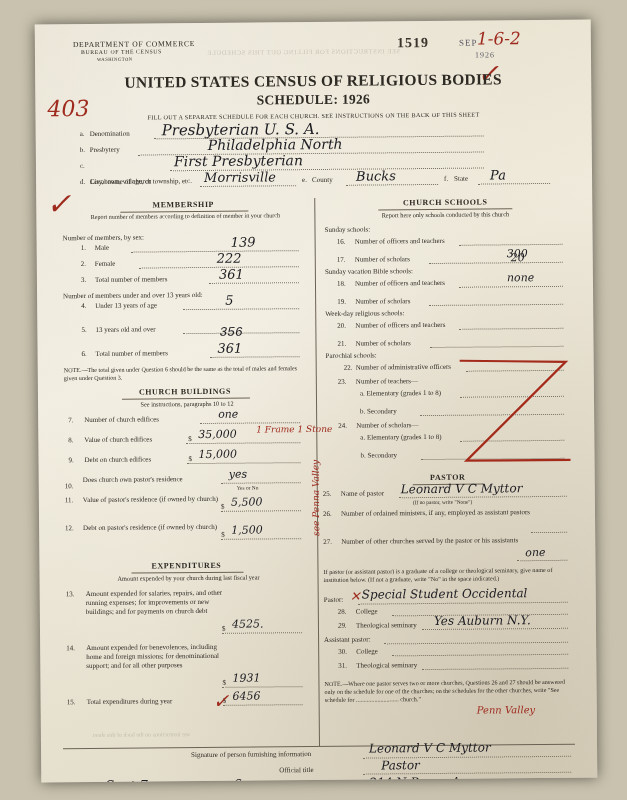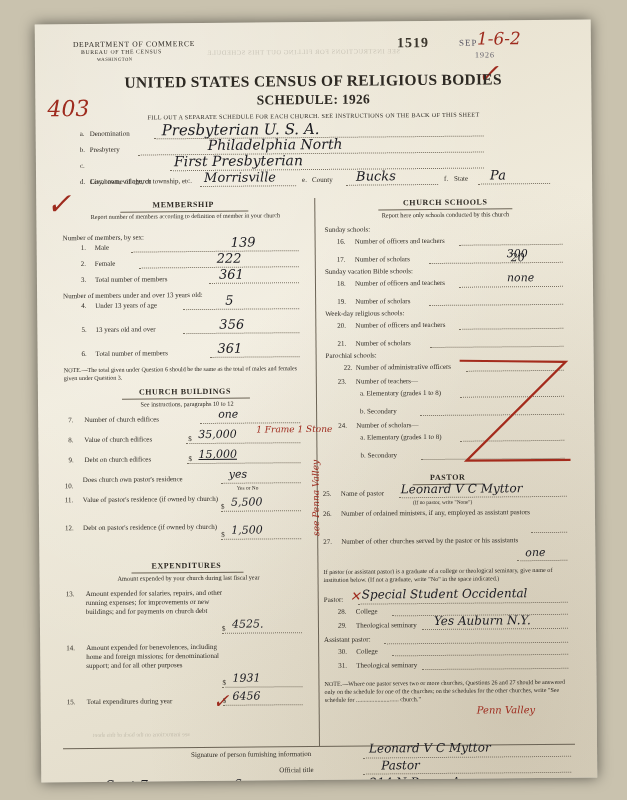--- a/index.html
+++ b/index.html
@@ -135,21 +135,21 @@
       <div class="t s" style="left:4px;top:254px;">Number of members under and over 13 years old:</div>
 
       <div class="t s" style="left:22px;top:264px;">4.</div>
       <div class="t s" style="left:36px;top:264px;">Under 13 years of age</div>
       <div class="dotted" style="left:124px;top:272px;width:116px;"></div>
       <div class="hw md" style="left:166px;top:256px;">5</div>
 
       <div class="t s" style="left:22px;top:288px;">5.</div>
       <div class="t s" style="left:36px;top:288px;">13 years old and over</div>
       <div class="dotted" style="left:124px;top:296px;width:116px;"></div>
-      <div class="hw md" style="left:160px;top:280px;">356</div>
+      <div class="hw md" style="left:160px;top:288px;font-family:Liberation Mono, monospace;">356</div>
 
       <div class="t s" style="left:22px;top:312px;">6.</div>
       <div class="t s" style="left:36px;top:312px;">Total number of members</div>
       <div class="dotted" style="left:150px;top:320px;width:90px;"></div>
       <div class="hw md" style="left:158px;top:304px;">361</div>
 
       <div class="t" style="left:4px;top:328px;width:242px;font-size:6.1px;line-height:1.35;">NOTE.—The total given under Question 6 should be the same as the total of males and females given under Question 3.</div>
 
       <div class="t secthead" style="left:0;top:350px;width:250px;">CHURCH BUILDINGS</div>
       <div class="hr" style="left:62px;top:361px;width:128px;"></div>
@@ -164,21 +164,21 @@
       <div class="t s" style="left:8px;top:398px;">8.</div>
       <div class="t s" style="left:24px;top:398px;">Value of church edifices</div>
       <div class="dotted" style="left:126px;top:406px;width:114px;"></div>
       <div class="t s" style="left:128px;top:398px;">$</div>
       <div class="hw sm" style="left:138px;top:391px;">35,000</div>
 
       <div class="t s" style="left:8px;top:418px;">9.</div>
       <div class="t s" style="left:24px;top:418px;">Debt on church edifices</div>
       <div class="dotted" style="left:126px;top:426px;width:114px;"></div>
       <div class="t s" style="left:128px;top:418px;">$</div>
-      <div class="hw sm" style="left:138px;top:411px;text-decoration:underline;">15,000</div>
+      <div class="hw sm" style="left:138px;top:411px;">15,000</div>
 
       <div class="t s" style="left:4px;top:444px;">10.</div>
       <div class="t s" style="left:22px;top:438px;">Does church own pastor's residence</div>
       <div class="dotted" style="left:160px;top:446px;width:80px;"></div>
       <div class="hw sm" style="left:168px;top:431px;">yes</div>
       <div class="t tiny" style="left:176px;top:448px;">Yes or No</div>
 
       <div class="t s" style="left:4px;top:458px;">11.</div>
       <div class="t s" style="left:22px;top:458px;width:146px;line-height:1.25;">Value of pastor's residence (if owned by church)</div>
       <div class="dotted" style="left:160px;top:474px;width:80px;"></div>

